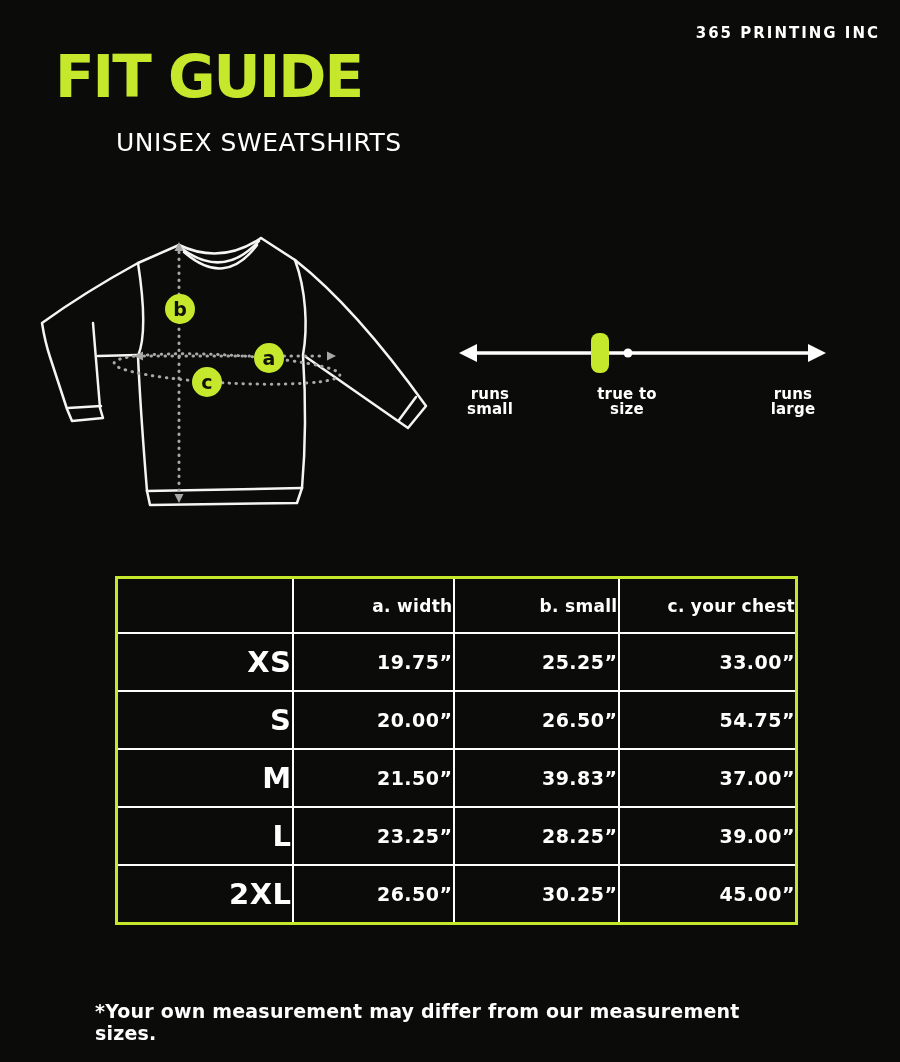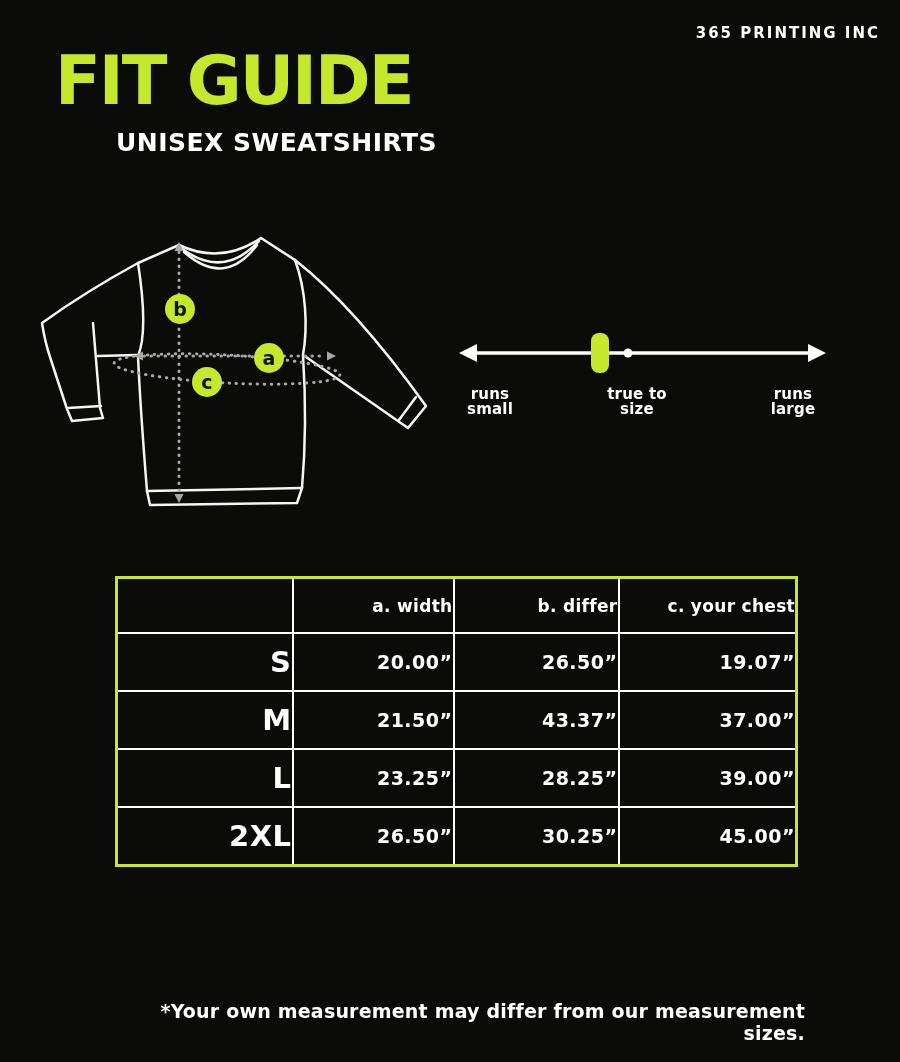--- a/index.html
+++ b/index.html
@@ -16,57 +16,57 @@
     overflow:hidden;
   }
   .page{position:relative;width:900px;height:1062px;border-radius:25px;}
 
   .brand{
     position:absolute;top:24px;right:20px;
     font-size:15px;font-weight:bold;letter-spacing:2px;white-space:nowrap;
   }
   .title{
     position:absolute;top:48px;left:55px;margin:0;
-    font-size:67px;font-weight:bold;letter-spacing:-2px;
+    font-size:58px;font-weight:bold;letter-spacing:-2px;
     color:var(--accent);line-height:1;
   }
   .subtitle{
     position:absolute;top:128px;left:116px;
-    font-size:25px;font-weight:bold;letter-spacing:.5px;
+    font-size:25px;font-weight:normal;letter-spacing:.5px;
   }
 
   .diagram{position:absolute;left:25px;top:222px;}
 
   .scale{position:absolute;left:455px;top:325px;width:375px;height:112px;}
   .scale svg{position:absolute;top:0;left:0;}
   .scale-label{
     position:absolute;top:62px;
     font-size:15px;font-weight:bold;line-height:15px;
     letter-spacing:.2px;white-space:pre-line;text-align:center;
   }
   .scale-label.left{left:0;width:70px;}
-  .scale-label.center{left:142px;width:80px;}
+  .scale-label.center{left:132px;width:80px;}
   .scale-label.right{left:298px;width:80px;}
 
   table.size-table{
     position:absolute;left:115px;top:576px;width:680px;
     border-collapse:collapse;table-layout:fixed;
     border:3px solid var(--accent);
   }
   .size-table th,.size-table td{
     border:2px solid #ffffff;text-align:right;vertical-align:middle;
     color:var(--ink);font-weight:bold;padding:0;
   }
   .size-table thead th{height:53px;font-size:17px;letter-spacing:.3px;}
   .size-table td{height:56px;font-size:19px;letter-spacing:.5px;}
   .size-table td.size-cell{font-size:29px;letter-spacing:.5px;}
 
   .footnote{
-    position:absolute;top:1000px;left:105px;width:700px;
-    text-align:right;font-size:19px;font-weight:bold;letter-spacing:.2px;
+    position:absolute;top:1000px;left:95px;width:700px;
+    text-align:left;font-size:19px;font-weight:bold;letter-spacing:.2px;
   }
 </style>
 </head>
 <body>
 
 <div class="page">
 
   <div class="brand">365 PRINTING INC</div>
   <h1 class="title">FIT GUIDE</h1>
   <div class="subtitle">UNISEX SWEATSHIRTS</div>
@@ -145,35 +145,41 @@
     <colgroup>
       <col style="width:176px">
         <col style="width:161px">
         <col style="width:165px">
         <col style="width:178px">
     </colgroup>
     <thead>
       <tr>
         <th></th>
         <th>a. width</th>
-        <th>b. differ</th>
+        <th>b. small</th>
         <th>c. your chest</th>
       </tr>
     </thead>
     <tbody>
       <tr>
+        <td class="size-cell">XS</td>
+        <td>19.75”</td>
+        <td>25.25”</td>
+        <td>33.00”</td>
+      </tr>
+      <tr>
         <td class="size-cell">S</td>
         <td>20.00”</td>
         <td>26.50”</td>
-        <td>19.07”</td>
+        <td>54.75”</td>
       </tr>
       <tr>
         <td class="size-cell">M</td>
         <td>21.50”</td>
-        <td>43.37”</td>
+        <td>39.83”</td>
         <td>37.00”</td>
       </tr>
       <tr>
         <td class="size-cell">L</td>
         <td>23.25”</td>
         <td>28.25”</td>
         <td>39.00”</td>
       </tr>
       <tr>
         <td class="size-cell">2XL</td>

